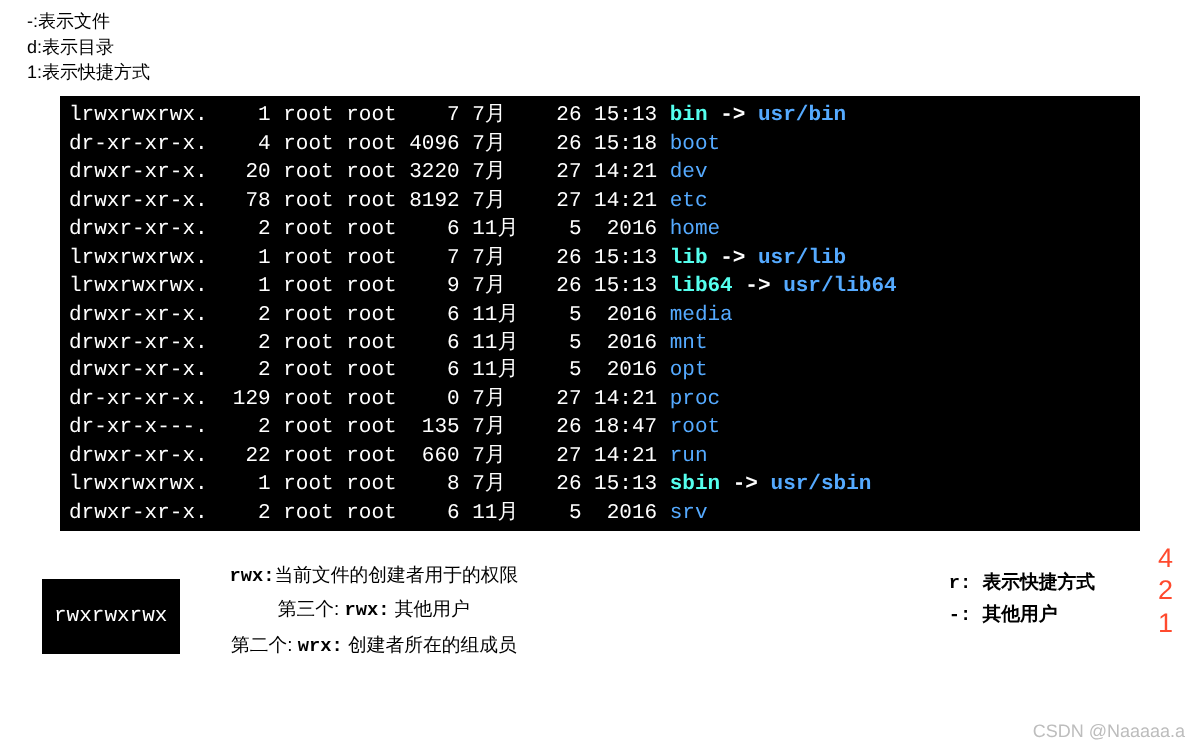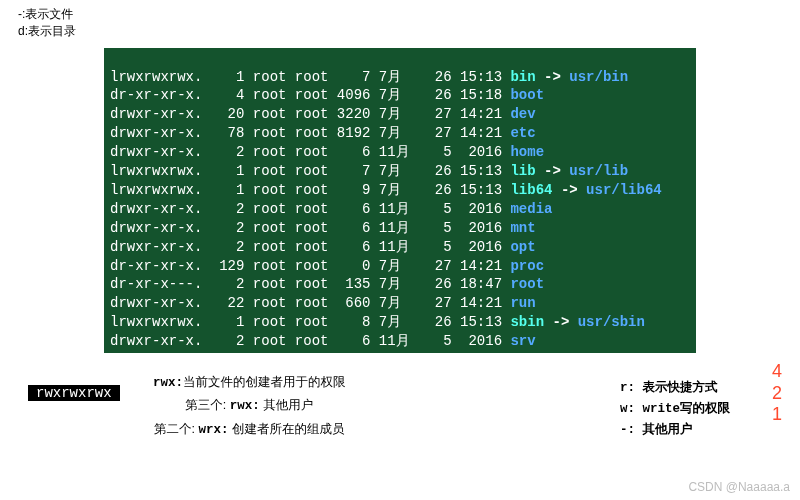--- a/index.html
+++ b/index.html
@@ -14,47 +14,47 @@
     }
     .top-legend {
       padding: 6px 0 0 18px;
       line-height: 1.4;
     }
     .top-legend .col1 { display: inline-block; vertical-align: top; width: 170px; }
     .top-legend .col2 { display: inline-block; vertical-align: top; padding-top: 2px; font-size: 13px; }
     .col2 .h1 { display:inline-block; margin-right:8px; font-weight:bold;}
     .terminal {
       margin: 8px auto 0;
-      width: 592px;
-      background: #14532d;
+      width: 720px;
+      background: #000000;
       color: #fff;
       font-family: "Courier New", monospace;
       font-size: 14px;
       line-height: 1.35;
-      padding: 20px 6px 2px;
+      padding: 4px 6px 2px;
       white-space: pre;
       overflow: hidden;
     }
-    .terminal .dir { color: #55aaff; font-weight: bold; }
+    .terminal .dir { color: #55aaff; font-weight: normal; }
     .terminal .sym { color: #55ffee; font-weight: bold; }
     .terminal .arrow { color: #fff; font-weight: bold;}
     .terminal .path { color: #55aaff; font-weight: bold; }
     .row { display:block; }
     .bottom {
       position: relative;
       margin-top: 18px;
       padding: 0 18px;
     }
     .pill {
       display: inline-block;
       background: #000;
       color: #fff;
       font-family: "Courier New", monospace;
       font-size: 14px;
-      padding: 0 8px;
+      padding: 17px 8px;
       vertical-align: top;
       margin-top: 14px;
       margin-left: 10px;
     }
     .perm-desc {
       display: inline-block;
       vertical-align: top;
       margin-left: 30px;
       font-size: 12.5px;
       line-height: 1.8;
@@ -73,35 +73,35 @@
     .red-marks div { text-align:right; }
     .watermark { position:absolute; right:10px; bottom:6px; color:#bdbdbd; font-size:12px; }
   </style>
 </head>
 <body>
 
 <div class="top-legend">
   <div class="col1">
     <div>-:表示文件</div>
     <div>d:表示目录</div>
+    <div>1:表示快捷方式</div>
   </div>
 </div>
 
 <div class="terminal" id="terminal"><span class="row">lrwxrwxrwx.    1 root root    7 7月    26 15:13 <span class="sym">bin</span> <span class="arrow">-&gt;</span> <span class="path">usr/bin</span></span><span class="row">dr-xr-xr-x.    4 root root 4096 7月    26 15:18 <span class="dir">boot</span></span><span class="row">drwxr-xr-x.   20 root root 3220 7月    27 14:21 <span class="dir">dev</span></span><span class="row">drwxr-xr-x.   78 root root 8192 7月    27 14:21 <span class="dir">etc</span></span><span class="row">drwxr-xr-x.    2 root root    6 11月    5  2016 <span class="dir">home</span></span><span class="row">lrwxrwxrwx.    1 root root    7 7月    26 15:13 <span class="sym">lib</span> <span class="arrow">-&gt;</span> <span class="path">usr/lib</span></span><span class="row">lrwxrwxrwx.    1 root root    9 7月    26 15:13 <span class="sym">lib64</span> <span class="arrow">-&gt;</span> <span class="path">usr/lib64</span></span><span class="row">drwxr-xr-x.    2 root root    6 11月    5  2016 <span class="dir">media</span></span><span class="row">drwxr-xr-x.    2 root root    6 11月    5  2016 <span class="dir">mnt</span></span><span class="row">drwxr-xr-x.    2 root root    6 11月    5  2016 <span class="dir">opt</span></span><span class="row">dr-xr-xr-x.  129 root root    0 7月    27 14:21 <span class="dir">proc</span></span><span class="row">dr-xr-x---.    2 root root  135 7月    26 18:47 <span class="dir">root</span></span><span class="row">drwxr-xr-x.   22 root root  660 7月    27 14:21 <span class="dir">run</span></span><span class="row">lrwxrwxrwx.    1 root root    8 7月    26 15:13 <span class="sym">sbin</span> <span class="arrow">-&gt;</span> <span class="path">usr/sbin</span></span><span class="row">drwxr-xr-x.    2 root root    6 11月    5  2016 <span class="dir">srv</span></span></div>
 
 <div class="bottom">
   <span class="pill">rwxrwxrwx</span>
   <div class="perm-desc">
     <div><span class="lbl">rwx:</span><span>当前文件的创建者用于的权限</span></div>
     <div><span>第三个:</span> <span class="lbl">rwx:</span> <span>其他用户</span></div>
     <div><span>第二个:</span> <span class="lbl">wrx:</span> <span>创建者所在的组成员</span></div>
   </div>
   <div class="rwx-legend">
     <div><span class="c">r: 表示快捷方式</span></div>
-    <div><span class="c">w: write写的权限</span></div>
     <div><span class="c">-: 其他用户</span></div>
   </div>
   <div class="red-marks">
     <div>4</div>
     <div>2</div>
     <div>1</div>
   </div>
 </div>
 
 <div class="watermark">CSDN @Naaaaa.a</div>

